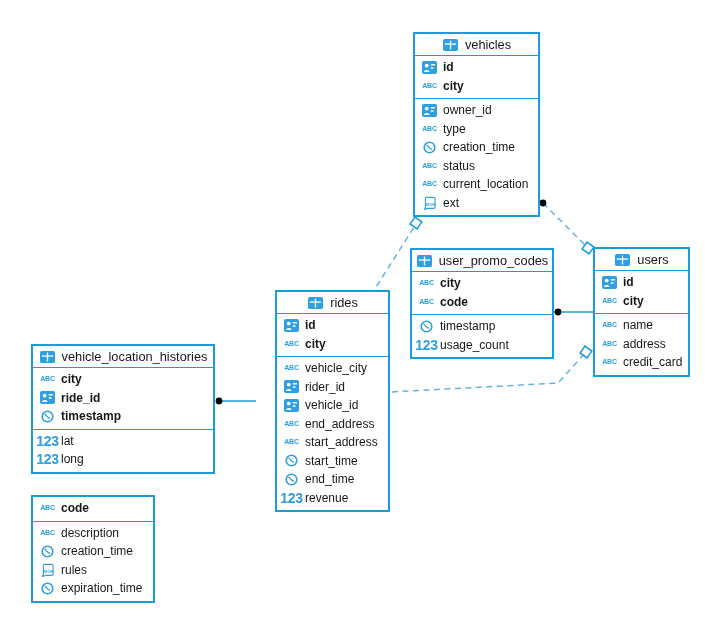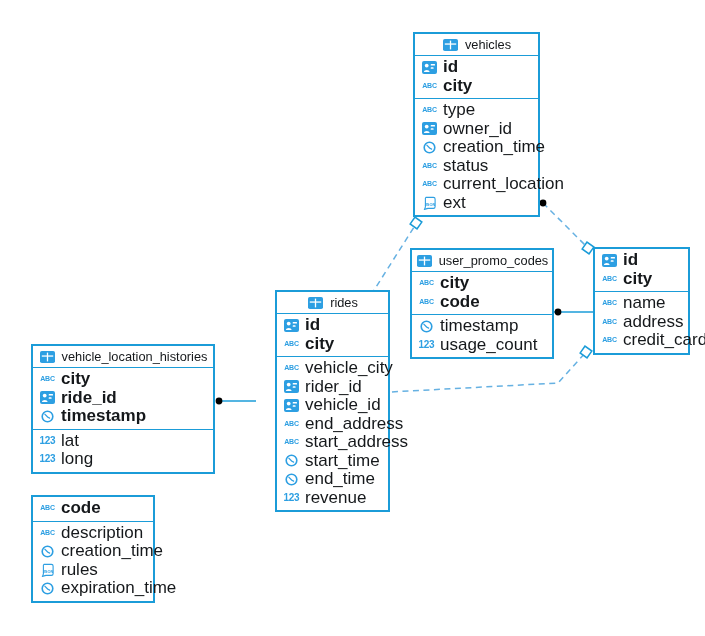--- a/index.html
+++ b/index.html
@@ -24,24 +24,24 @@
   }
   .t-section{padding:2px 0 3px;}
   .t-cols{border-top:1.5px solid var(--accent);}
   .t-row{
     display:flex;align-items:center;height:18.5px;padding:0 6px;gap:5px;
     white-space:nowrap;line-height:18.5px;
   }
   .t-row .ic, .t-header .ic{
     width:17px;min-width:17px;display:inline-flex;align-items:center;justify-content:center;
   }
-  .t-label{font-size:17px;}
+  .t-label{font-size:12px;}
   .t-row.pk .t-label{font-weight:700;}
   .abc{font-size:7px;font-weight:800;color:var(--icon);letter-spacing:-0.2px;}
-  .num{font-size:10px;font-weight:700;color:var(--icon);letter-spacing:-0.3px;}
+  .num{font-size:14px;font-weight:700;color:var(--icon);letter-spacing:-0.3px;}
 </style>
 </head>
 <body>
 
 <div id="canvas">
   <svg id="connections" xmlns="http://www.w3.org/2000/svg" viewBox="0 0 705 636">
       <polyline points="371,295 416,224" fill="none" stroke="#66b1e2" stroke-width="1.5" stroke-dasharray="6 4.5"></polyline>
       <rect x="-4.2" y="-4.2" width="8.4" height="8.4" transform="translate(416,223) rotate(35)" fill="#fff" stroke="#1b9cd8" stroke-width="1.5"></rect>
       <circle cx="371" cy="295" r="3.4" fill="#000000"></circle>
       <polyline points="543,203 588,248" fill="none" stroke="#66b1e2" stroke-width="1.5" stroke-dasharray="6 4.5"></polyline>
@@ -83,35 +83,35 @@
     <div class="t-row pk">
       <span class="ic">
             <span class="abc">ABC</span>
           </span>
       <span class="t-label">city</span>
     </div>
       </div>
       <div class="t-section t-cols">
     <div class="t-row">
       <span class="ic">
+            <svg width="15" height="13" viewBox="0 0 15 13">
+              <rect width="15" height="13" rx="2" fill="#2d9fe2"></rect>
+              <circle cx="4.7" cy="4.6" r="1.9" fill="#fff"></circle>
+              <path d="M1.9 10.9c0-2.7 5.7-2.7 5.7 0z" fill="#fff"></path>
+              <rect x="8.7" y="3.1" width="4.3" height="1.5" rx="0.4" fill="#fff"></rect>
+              <rect x="8.7" y="6.3" width="2.9" height="1.5" rx="0.4" fill="#fff"></rect>
+            </svg>
+          </span>
+      <span class="t-label">owner_id</span>
+    </div>
+    <div class="t-row">
+      <span class="ic">
             <span class="abc">ABC</span>
           </span>
       <span class="t-label">type</span>
-    </div>
-    <div class="t-row">
-      <span class="ic">
-            <svg width="15" height="13" viewBox="0 0 15 13">
-              <rect width="15" height="13" rx="2" fill="#2d9fe2"></rect>
-              <circle cx="4.7" cy="4.6" r="1.9" fill="#fff"></circle>
-              <path d="M1.9 10.9c0-2.7 5.7-2.7 5.7 0z" fill="#fff"></path>
-              <rect x="8.7" y="3.1" width="4.3" height="1.5" rx="0.4" fill="#fff"></rect>
-              <rect x="8.7" y="6.3" width="2.9" height="1.5" rx="0.4" fill="#fff"></rect>
-            </svg>
-          </span>
-      <span class="t-label">owner_id</span>
     </div>
     <div class="t-row">
       <span class="ic">
             <svg width="13" height="13" viewBox="0 0 13 13">
               <circle cx="6.5" cy="6.5" r="5.3" fill="#fff" stroke="#2d9fe2" stroke-width="1.6"></circle>
               <path d="M6.6 7L3.8 4.1M6.6 7l2 1.1" stroke="#2d9fe2" stroke-width="1.2" fill="none" stroke-linecap="round"></path>
             </svg>
           </span>
       <span class="t-label">creation_time</span>
     </div>
@@ -175,20 +175,30 @@
     </div>
     <div class="t-row">
       <span class="ic">
             <span class="num">123</span>
           </span>
       <span class="t-label">usage_count</span>
     </div>
       </div>
     </div>
     <div class="table-node" style="left: 593px; top: 247px; width: 97px;">
+      <div class="t-header">
+      <span class="ic">
+          <svg width="15" height="12" viewBox="0 0 15 12">
+            <rect x="0" y="0" width="15" height="12" rx="1.8" fill="#2d9fe2"></rect>
+            <rect x="1.8" y="4.4" width="11.4" height="1.3" fill="#fff"></rect>
+            <rect x="6.85" y="1.6" width="1.3" height="8.8" fill="#fff"></rect>
+          </svg>
+        </span>
+      <span class="t-title">users</span>
+    </div>
       <div class="t-section t-pk">
     <div class="t-row pk">
       <span class="ic">
             <svg width="15" height="13" viewBox="0 0 15 13">
               <rect width="15" height="13" rx="2" fill="#2d9fe2"></rect>
               <circle cx="4.7" cy="4.6" r="1.9" fill="#fff"></circle>
               <path d="M1.9 10.9c0-2.7 5.7-2.7 5.7 0z" fill="#fff"></path>
               <rect x="8.7" y="3.1" width="4.3" height="1.5" rx="0.4" fill="#fff"></rect>
               <rect x="8.7" y="6.3" width="2.9" height="1.5" rx="0.4" fill="#fff"></rect>
             </svg>

